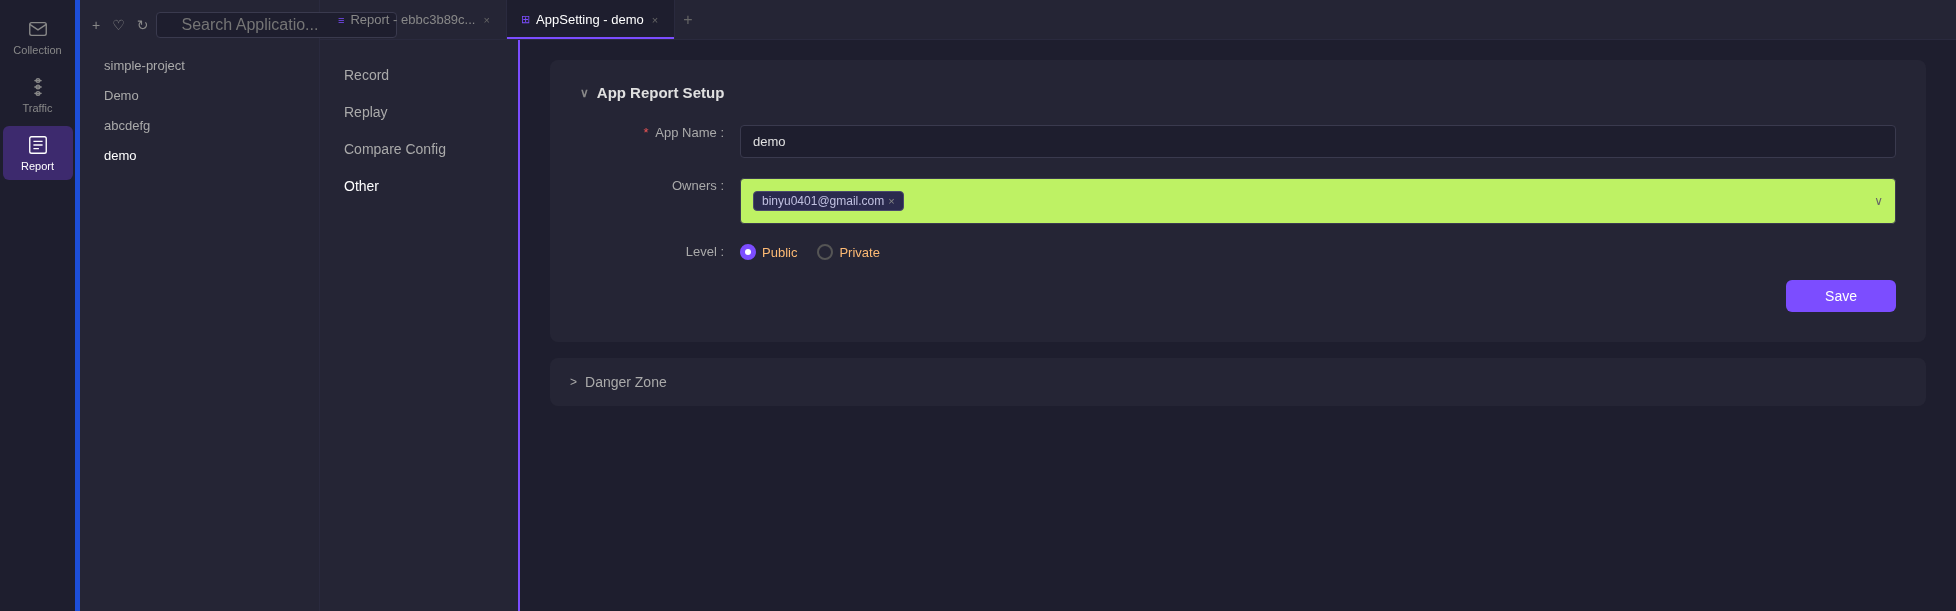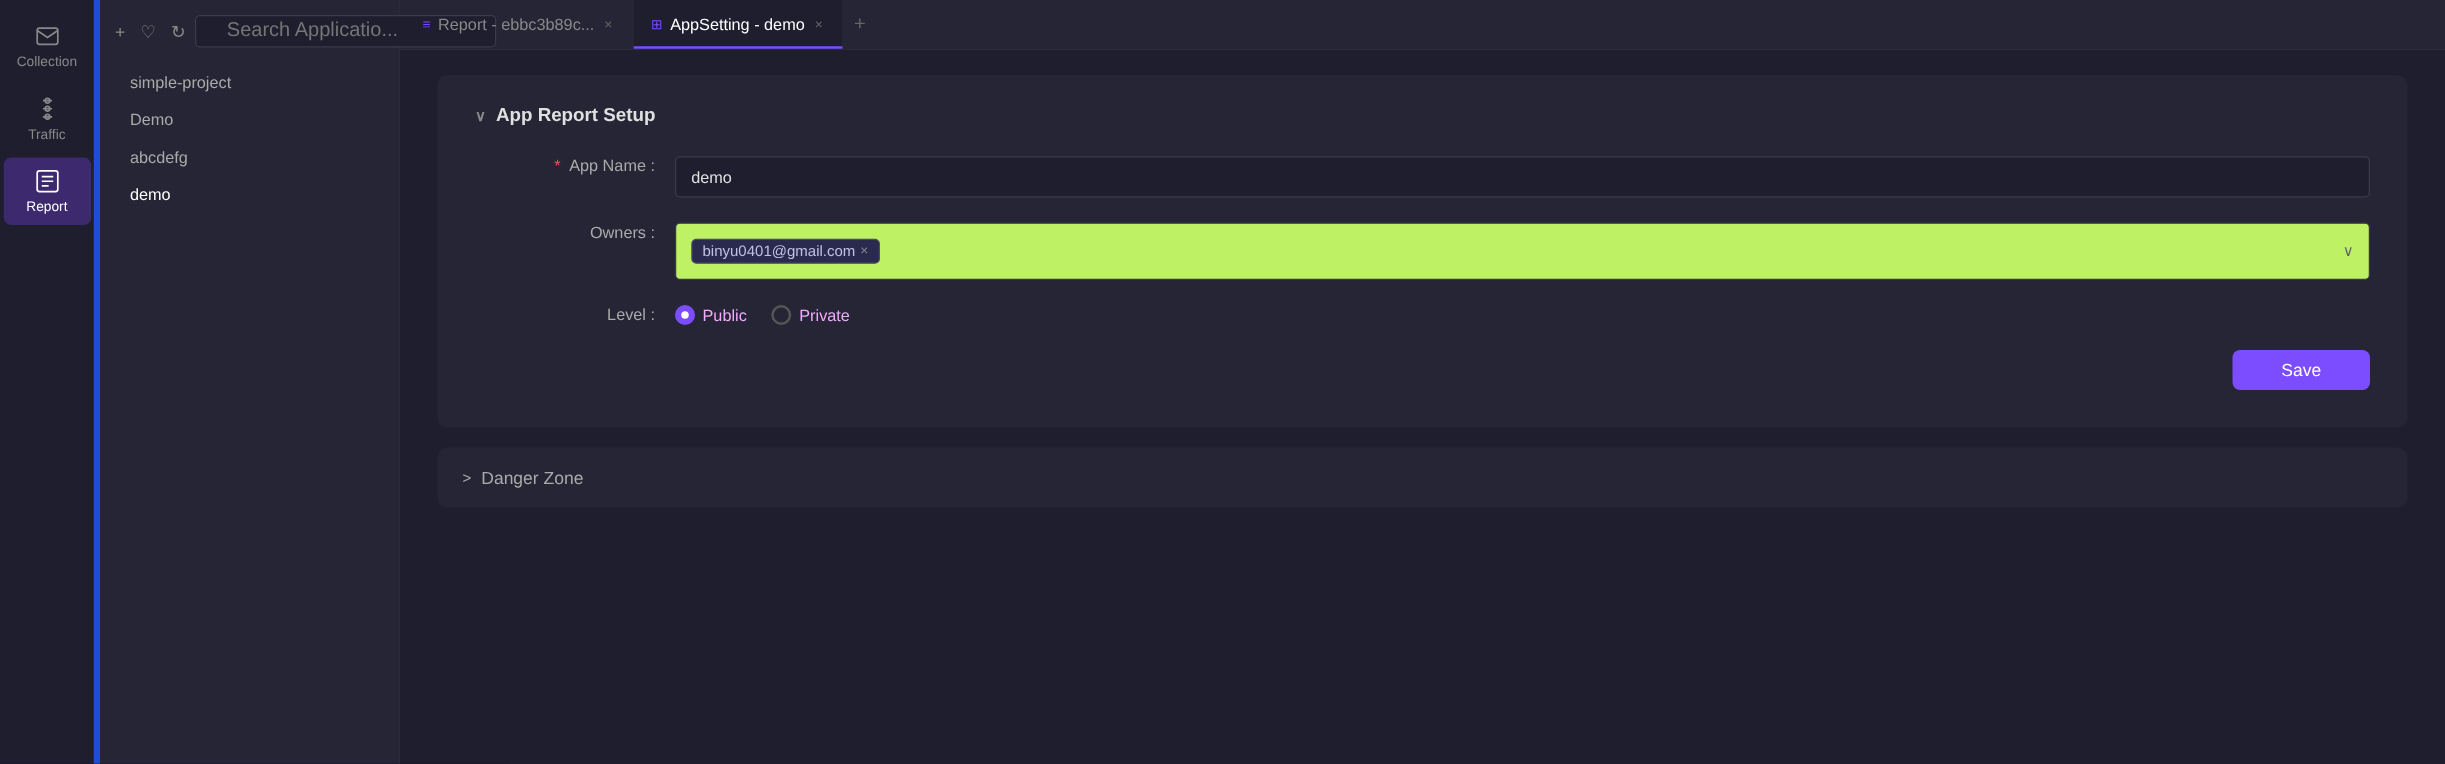--- a/index.html
+++ b/index.html
@@ -294,21 +294,21 @@
     .radio-group {
       display: flex;
       align-items: center;
       gap: 20px;
     }
     .radio-option {
       display: flex;
       align-items: center;
       gap: 6px;
       cursor: pointer;
-      color: #f0abfc;
+      color: #fdba74;
     }
     .radio-circle {
       width: 16px;
       height: 16px;
       border-radius: 50%;
       border: 2px solid #555;
       display: flex;
       align-items: center;
       justify-content: center;
     }
@@ -424,20 +424,26 @@
     <div class="tab active">
       <span class="tab-icon">⊞</span>
       <span>AppSetting - demo</span>
       <span class="tab-close">×</span>
     </div>
     <button class="tab-add">+</button>
   </div>
 
   <div class="content-area">
 
+    <div class="sub-nav">
+      <div class="sub-nav-item">Record</div>
+      <div class="sub-nav-item">Replay</div>
+      <div class="sub-nav-item">Compare Config</div>
+      <div class="sub-nav-item active" style="position:relative;">Other</div>
+    </div>
 
     <div class="main-content">
 
       <div class="form-section">
         <div class="section-header">
           <span class="chevron">∨</span>
           <span>App Report Setup</span>
         </div>
 
         <div class="form-row">

